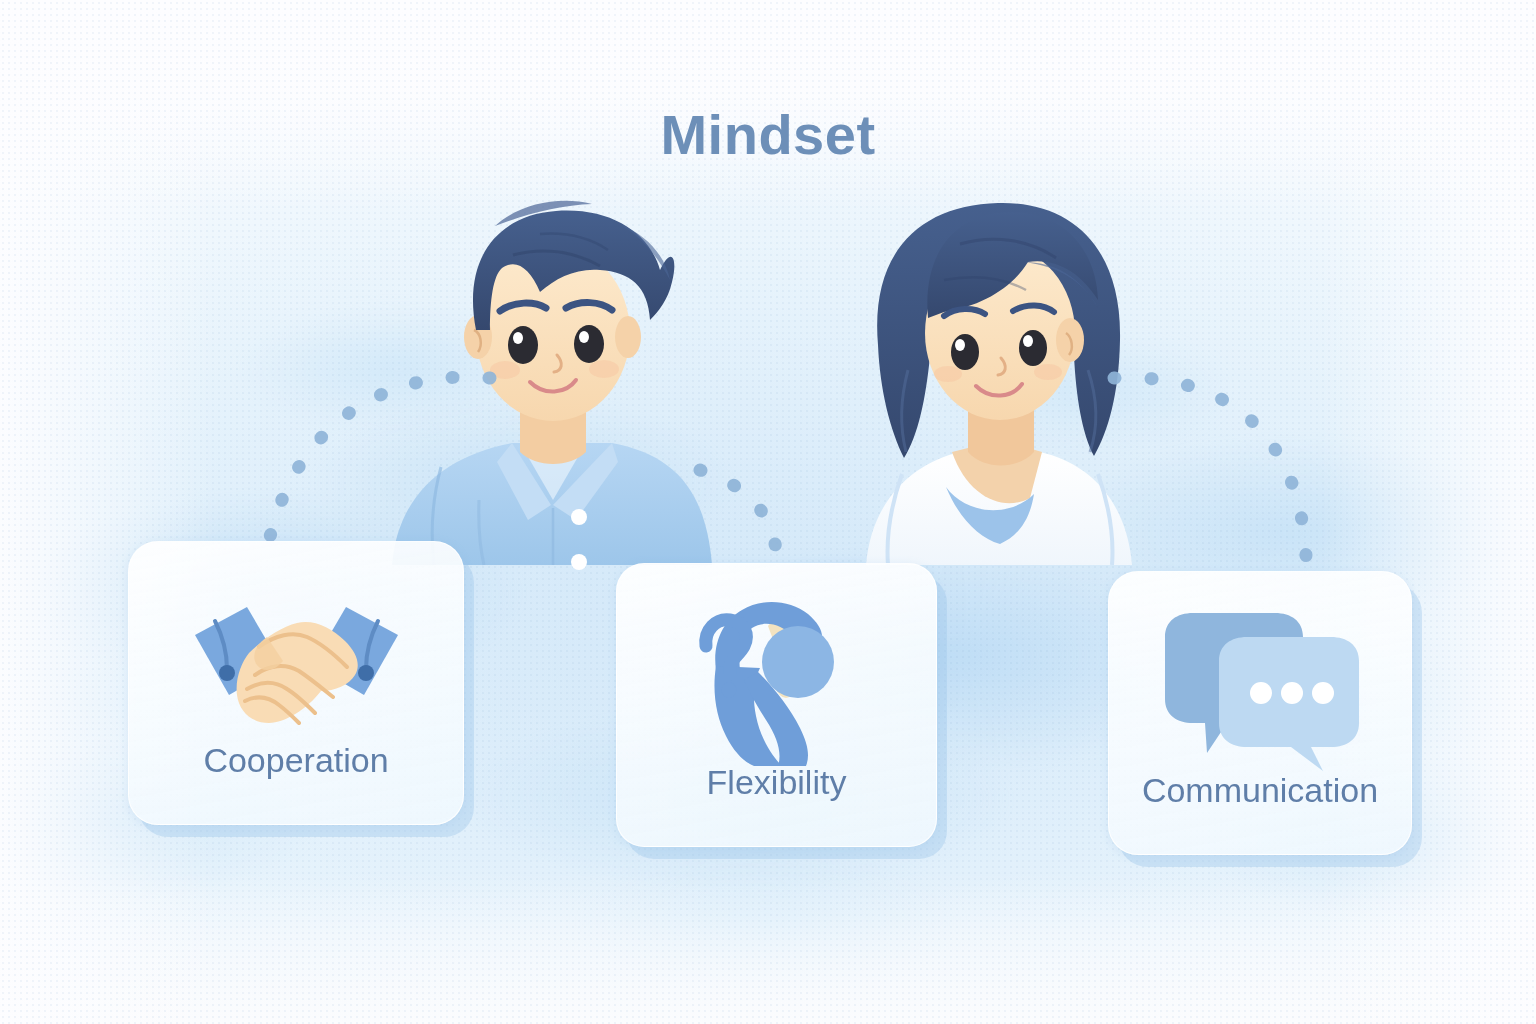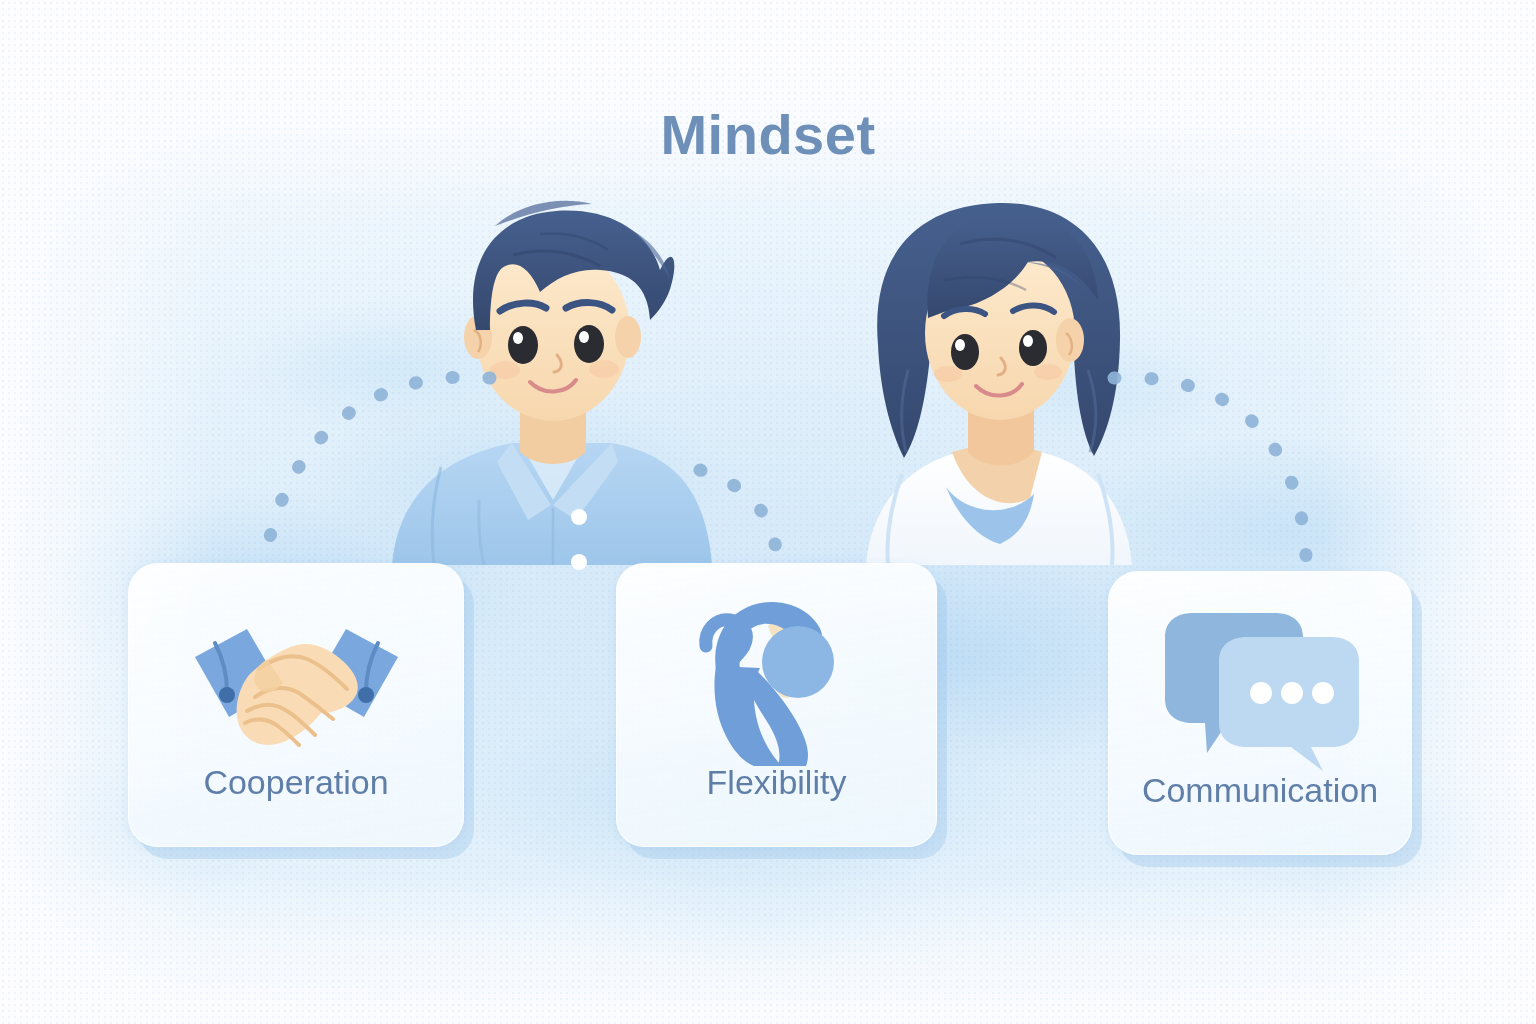--- a/index.html
+++ b/index.html
@@ -52,21 +52,21 @@
   svg.layer{position:absolute;left:0;top:0;width:1536px;height:1024px;overflow:visible;}
 
   .card{position:absolute;border-radius:30px;
     background:linear-gradient(170deg, rgba(255,255,255,0.93) 0%, rgba(250,253,255,0.88) 45%, rgba(241,249,254,0.84) 100%);
     box-shadow:10px 12px 0 rgba(160,200,236,0.40), 0 2px 10px rgba(130,175,220,0.18);
     border:1px solid rgba(255,255,255,0.85);
     display:flex;flex-direction:column;align-items:center;justify-content:flex-start;}
   .card .icon-wrap{margin-top:34px;height:170px;display:flex;align-items:center;justify-content:center;}
   .card .label{position:absolute;left:0;right:0;bottom:44px;text-align:center;
     font-size:34px;font-weight:500;color:#5f7ea8;}
-  #card-1{left:128px;top:563px;width:334px;height:282px;}
+  #card-1{left:128px;top:541px;width:334px;height:282px;}
   #card-2{left:616px;top:563px;width:319px;height:282px;border-radius:28px;}
   #card-3{left:1108px;top:563px;width:302px;height:282px;margin-top:8px;}
 </style>
 </head>
 <body>
 
 <div id="stage">
 
   <div class="wash w1"></div>
   <div class="wash w2"></div>

